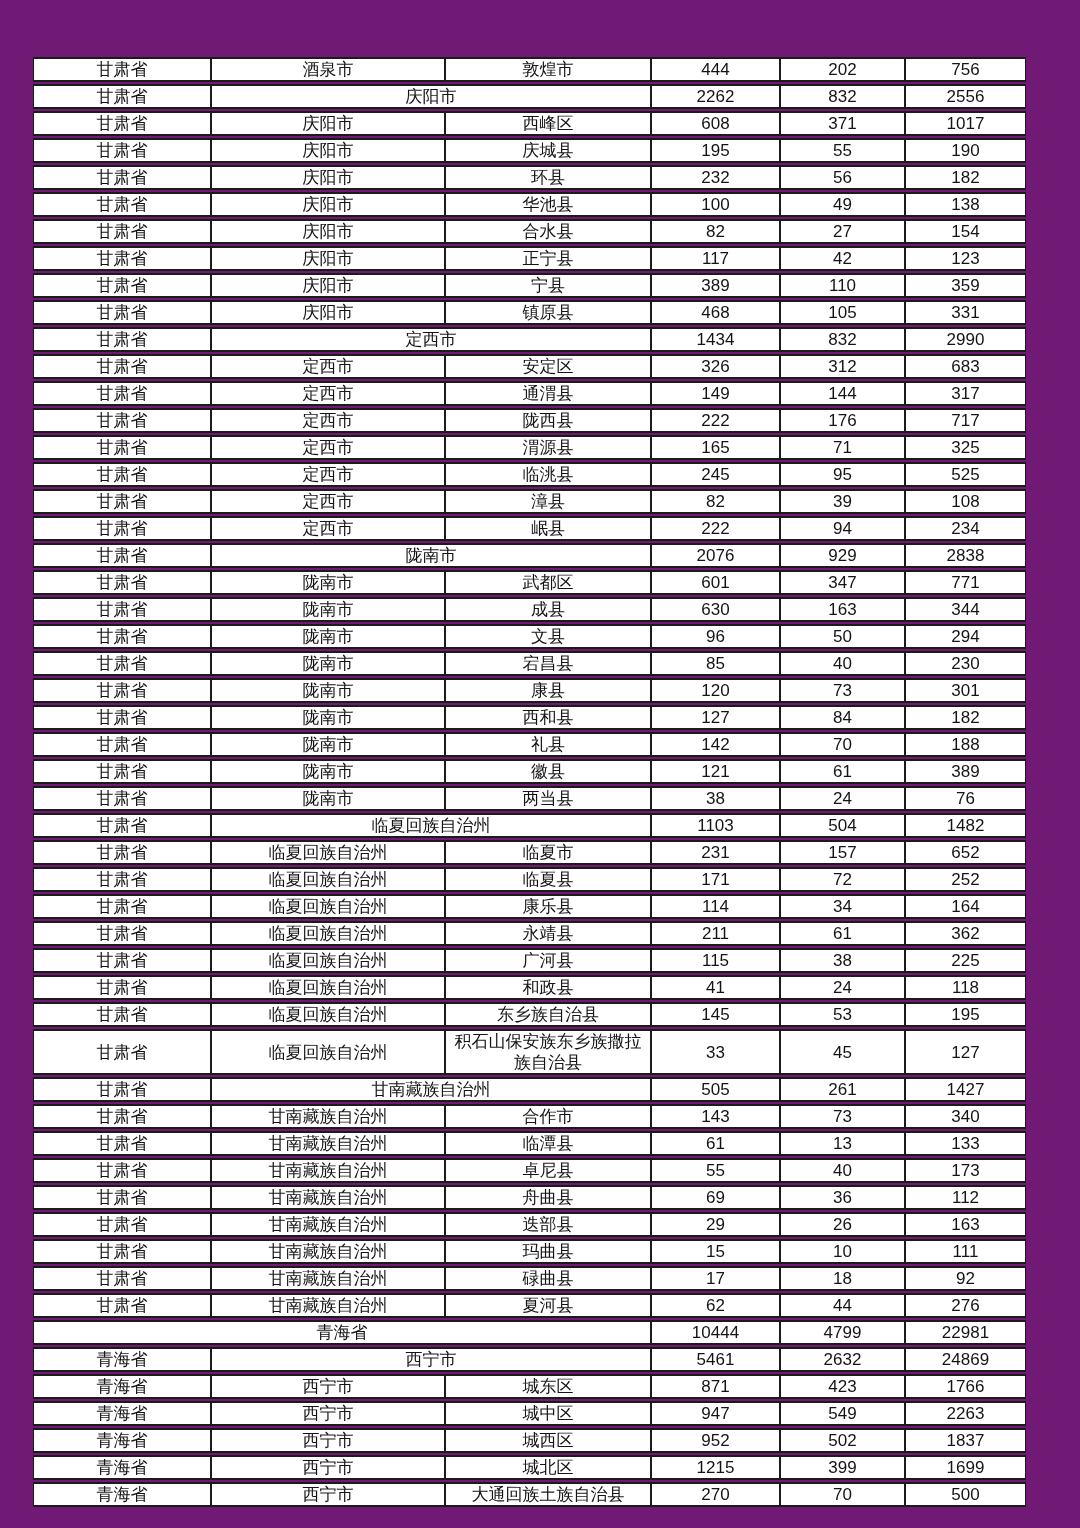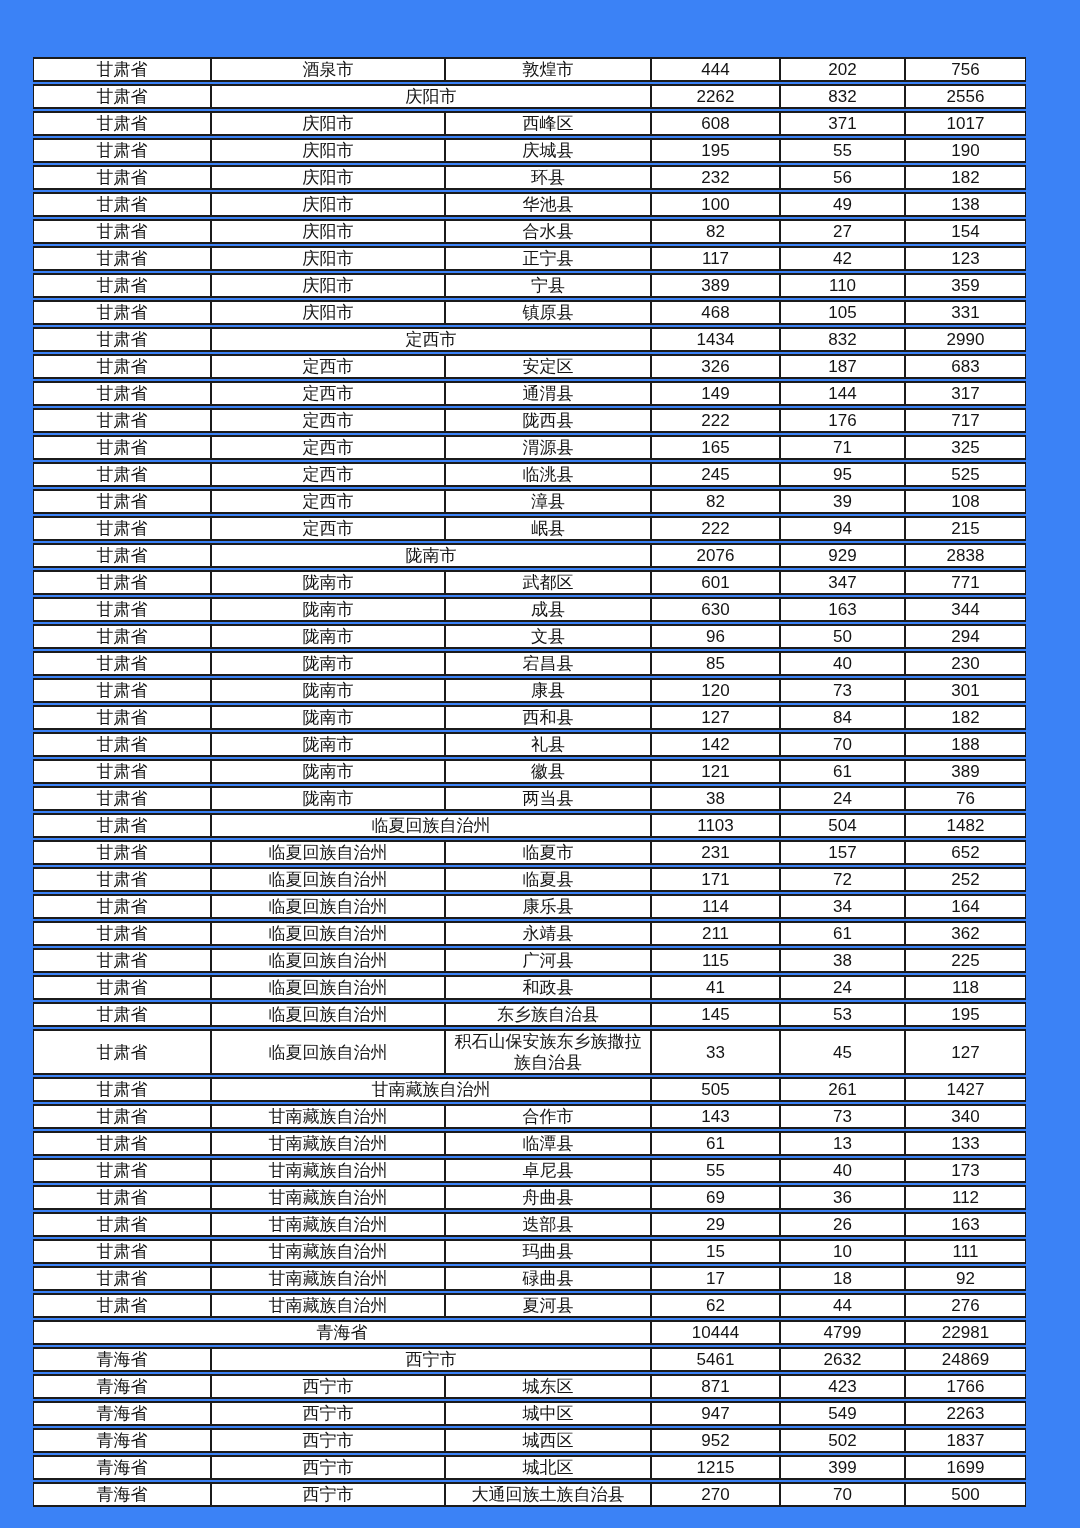--- a/index.html
+++ b/index.html
@@ -4,21 +4,21 @@
 <style>
   html, body {
     margin: 0;
     padding: 0;
     background: #ffffff;
   }
   .page {
     position: relative;
     width: 1080px;
     height: 1528px;
-    background: #3b82f6;
+    background: #701a75;
     overflow: hidden;
     font-family: "Liberation Sans", "DejaVu Sans", sans-serif;
   }
   table.admin-table {
     position: absolute;
     left: 33px;
     top: 55px;
     width: 993px;
     table-layout: fixed;
     border-collapse: separate;
@@ -142,21 +142,21 @@
           <td colspan="2">定西市</td>
           <td>1434</td>
           <td>832</td>
           <td>2990</td>
         </tr>
         <tr>
           <td>甘肃省</td>
           <td>定西市</td>
           <td>安定区</td>
           <td>326</td>
-          <td>187</td>
+          <td>312</td>
           <td>683</td>
         </tr>
         <tr>
           <td>甘肃省</td>
           <td>定西市</td>
           <td>通渭县</td>
           <td>149</td>
           <td>144</td>
           <td>317</td>
         </tr>
@@ -191,21 +191,21 @@
           <td>82</td>
           <td>39</td>
           <td>108</td>
         </tr>
         <tr>
           <td>甘肃省</td>
           <td>定西市</td>
           <td>岷县</td>
           <td>222</td>
           <td>94</td>
-          <td>215</td>
+          <td>234</td>
         </tr>
         <tr>
           <td>甘肃省</td>
           <td colspan="2">陇南市</td>
           <td>2076</td>
           <td>929</td>
           <td>2838</td>
         </tr>
         <tr>
           <td>甘肃省</td>

